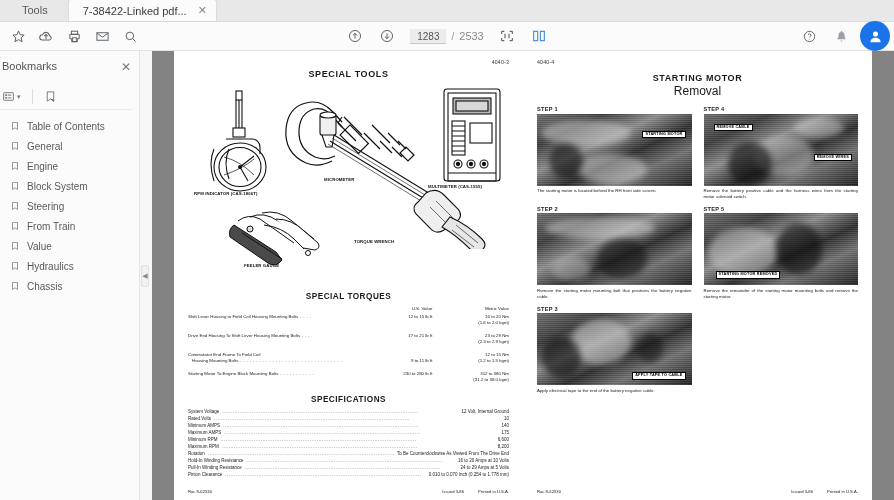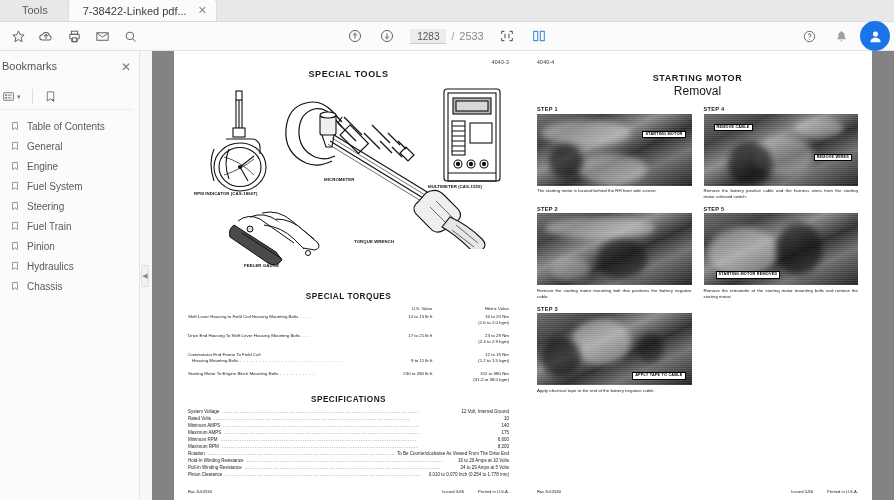--- a/index.html
+++ b/index.html
@@ -443,39 +443,39 @@
       <div class="sb-item">
         <svg width="10" height="10" viewBox="0 0 24 24" fill="none" stroke="#777" stroke-width="1.8">
             <path d="M6 3.5h12v17l-6-4.2-6 4.2z"></path>
           </svg>
         <span>Engine</span>
       </div>
       <div class="sb-item">
         <svg width="10" height="10" viewBox="0 0 24 24" fill="none" stroke="#777" stroke-width="1.8">
             <path d="M6 3.5h12v17l-6-4.2-6 4.2z"></path>
           </svg>
-        <span>Fuel System</span>
+        <span>Block System</span>
       </div>
       <div class="sb-item">
         <svg width="10" height="10" viewBox="0 0 24 24" fill="none" stroke="#777" stroke-width="1.8">
             <path d="M6 3.5h12v17l-6-4.2-6 4.2z"></path>
           </svg>
         <span>Steering</span>
       </div>
       <div class="sb-item">
         <svg width="10" height="10" viewBox="0 0 24 24" fill="none" stroke="#777" stroke-width="1.8">
             <path d="M6 3.5h12v17l-6-4.2-6 4.2z"></path>
           </svg>
-        <span>Fuel Train</span>
-      </div>
-      <div class="sb-item">
-        <svg width="10" height="10" viewBox="0 0 24 24" fill="none" stroke="#777" stroke-width="1.8">
-            <path d="M6 3.5h12v17l-6-4.2-6 4.2z"></path>
-          </svg>
-        <span>Pinion</span>
+        <span>From Train</span>
+      </div>
+      <div class="sb-item">
+        <svg width="10" height="10" viewBox="0 0 24 24" fill="none" stroke="#777" stroke-width="1.8">
+            <path d="M6 3.5h12v17l-6-4.2-6 4.2z"></path>
+          </svg>
+        <span>Value</span>
       </div>
       <div class="sb-item">
         <svg width="10" height="10" viewBox="0 0 24 24" fill="none" stroke="#777" stroke-width="1.8">
             <path d="M6 3.5h12v17l-6-4.2-6 4.2z"></path>
           </svg>
         <span>Hydraulics</span>
       </div>
       <div class="sb-item">
         <svg width="10" height="10" viewBox="0 0 24 24" fill="none" stroke="#777" stroke-width="1.8">
             <path d="M6 3.5h12v17l-6-4.2-6 4.2z"></path>

